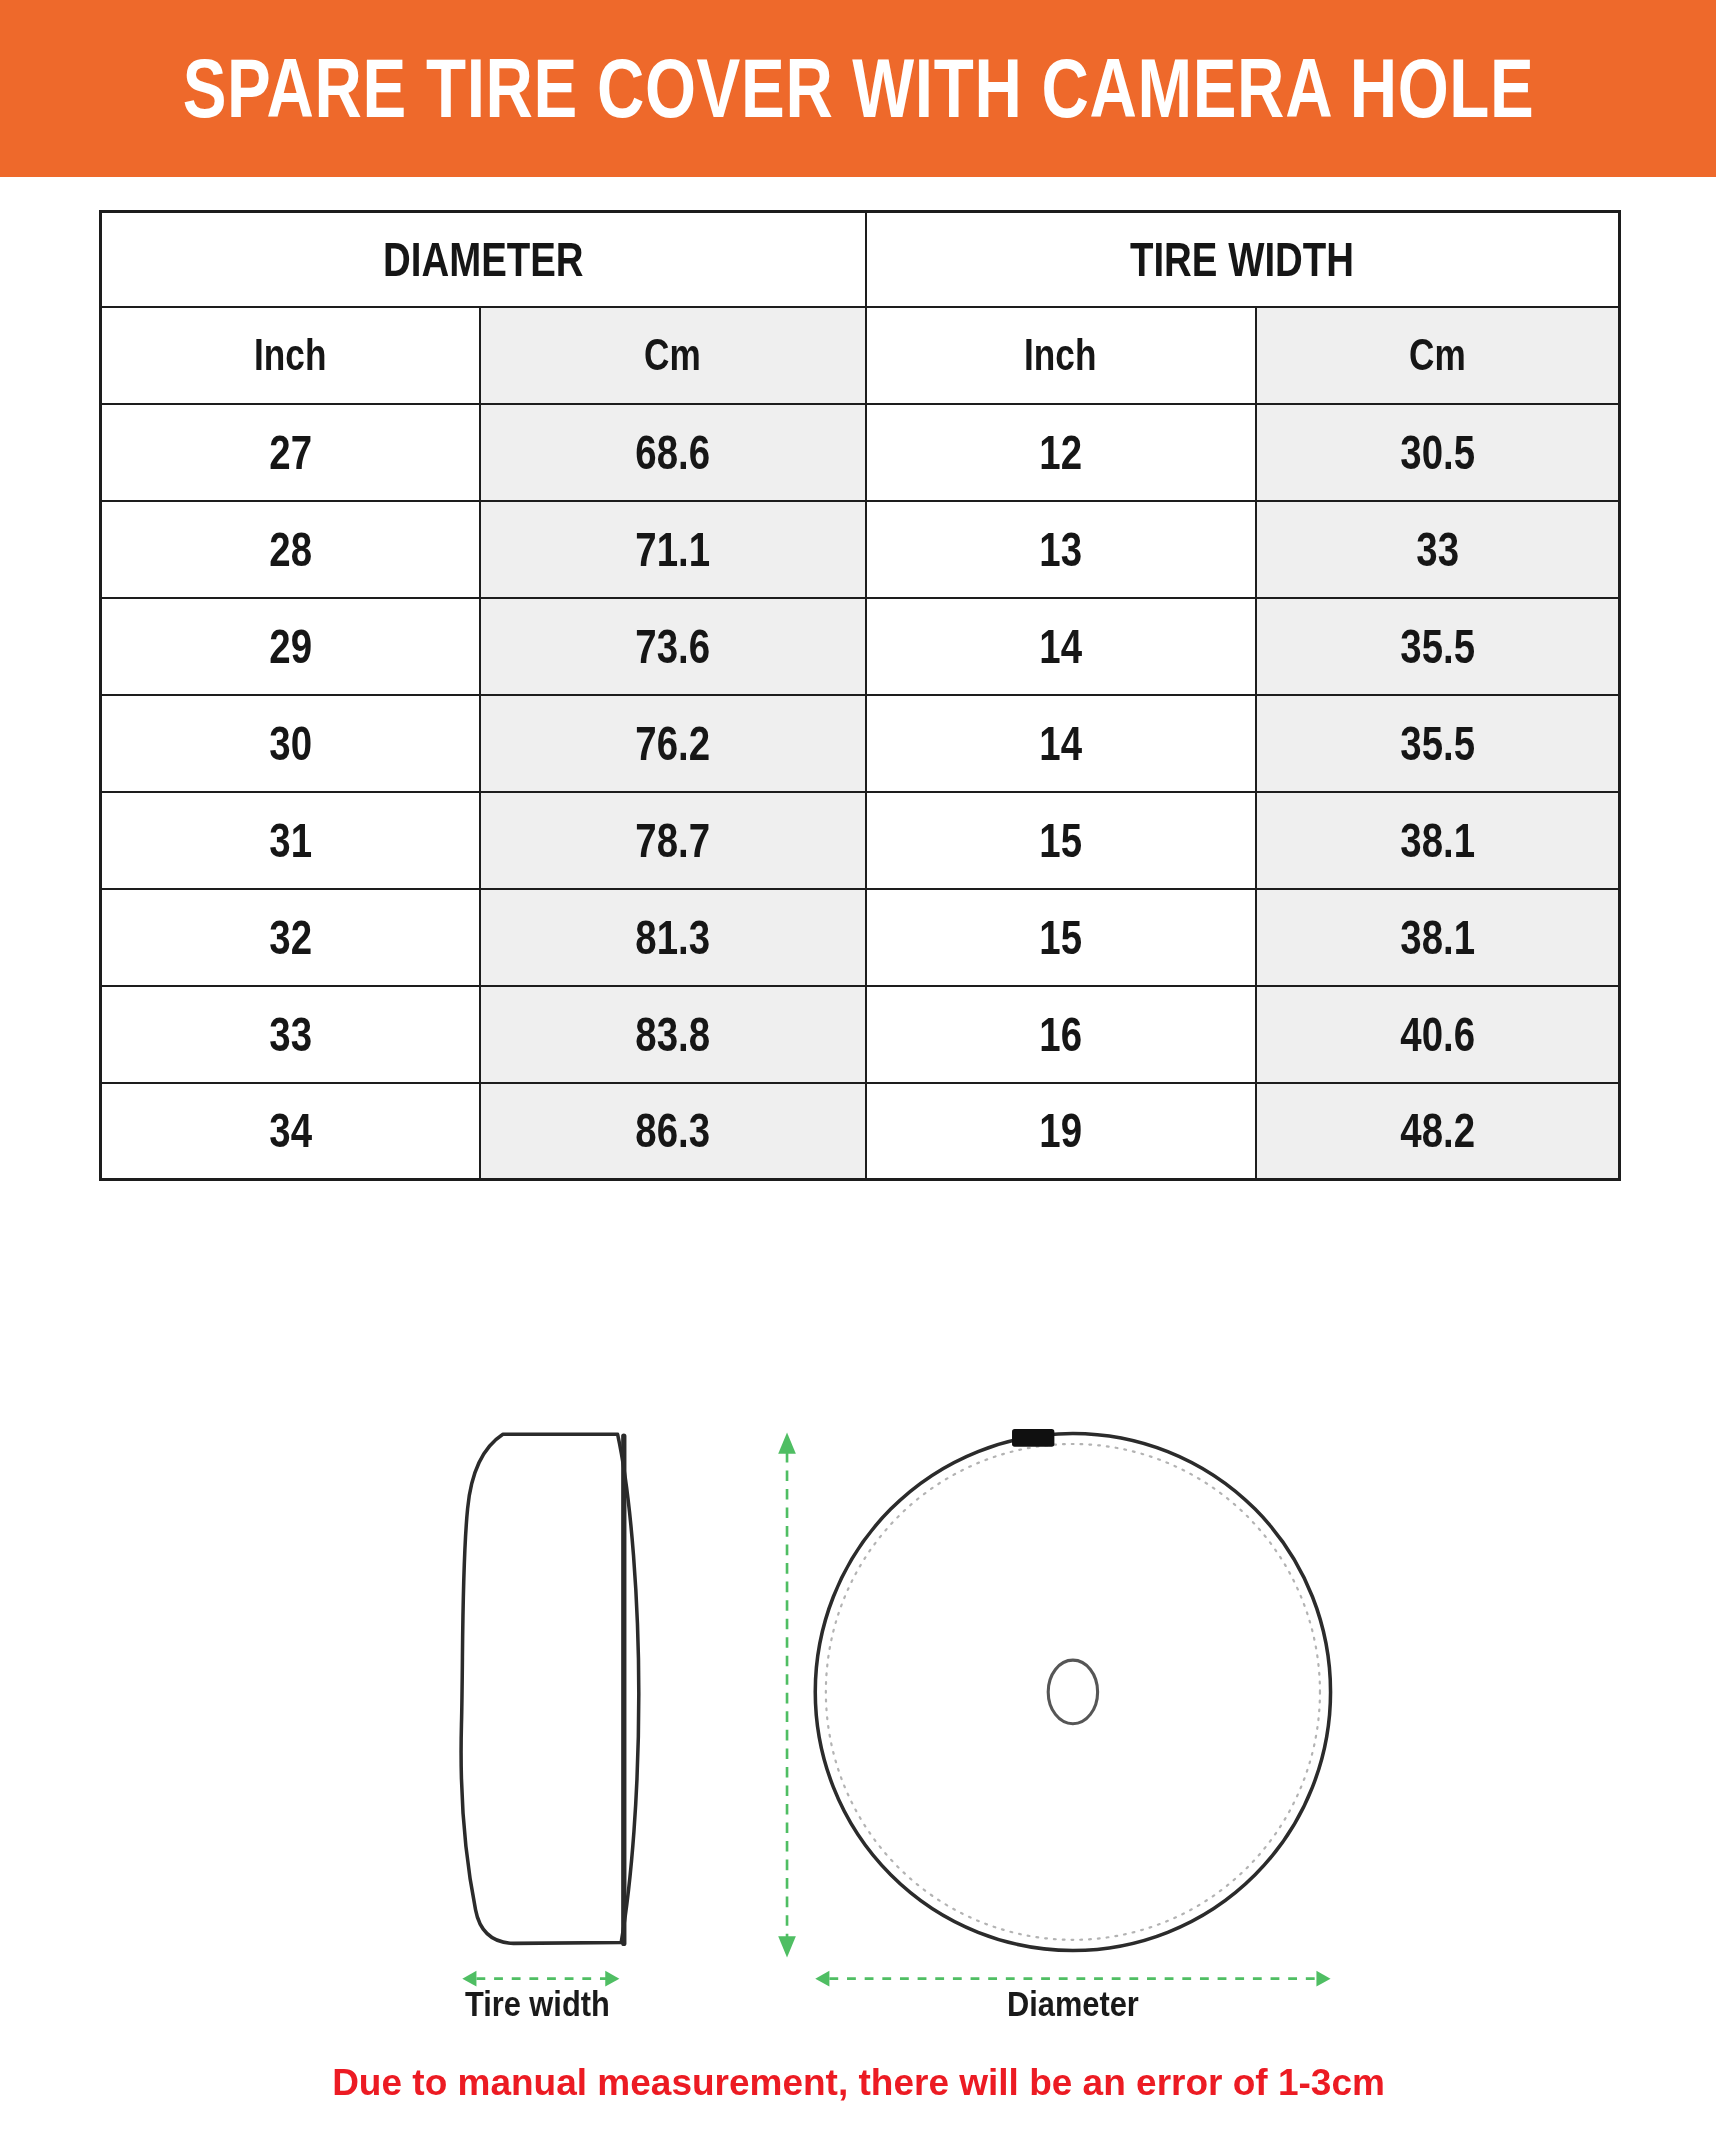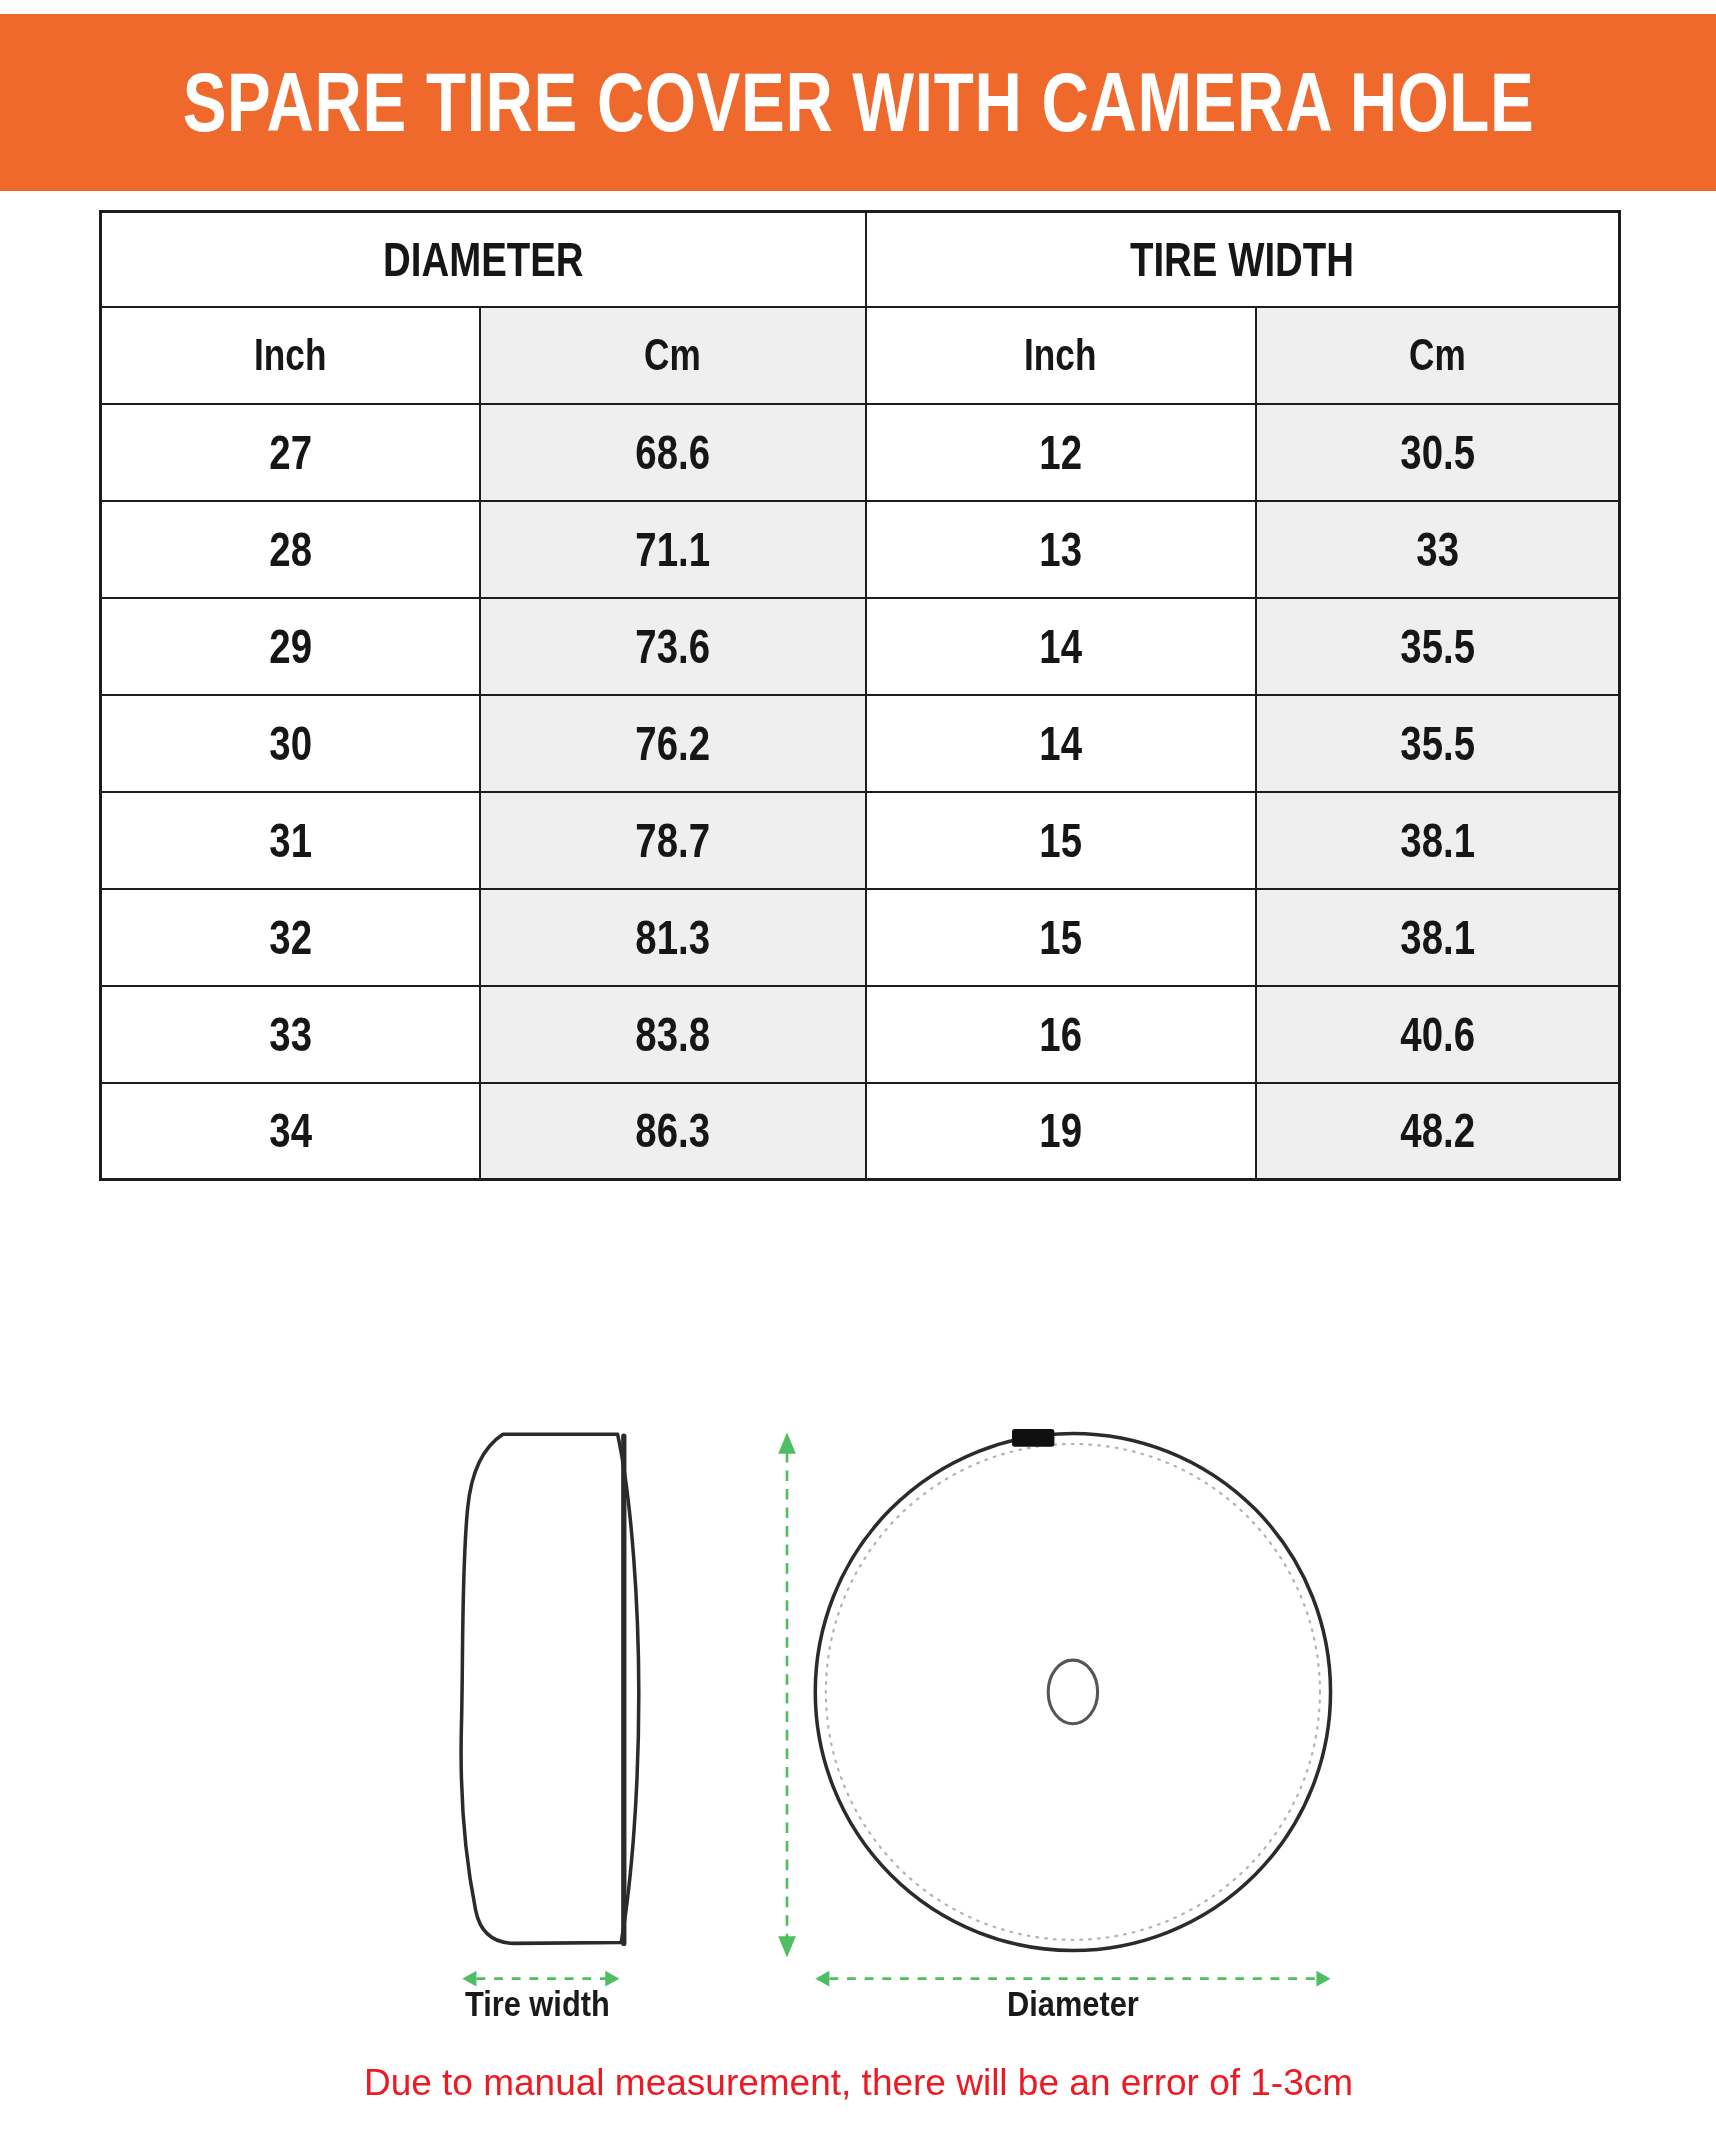--- a/index.html
+++ b/index.html
@@ -10,21 +10,21 @@
     --line-dark:#2B2B2B;
     --border-dark:#1D1D1D;
   }
   *{margin:0;padding:0;box-sizing:border-box;}
   html,body{background:#ffffff;}
   body{font-family:"Liberation Sans","DejaVu Sans",sans-serif;}
   .page{position:relative;width:1717px;height:2149px;background:#ffffff;overflow:hidden;}
 
   
   .banner{position:absolute;left:0;top:0;width:1717px;height:177px;
-    background:var(--banner-orange);display:flex;align-items:center;justify-content:center;margin-top:14px;}
+    background:var(--banner-orange);display:flex;align-items:center;justify-content:center;}
   .banner h1{color:#ffffff;font-size:84px;font-weight:700;white-space:nowrap;
     display:inline-block;transform:scaleX(0.78);transform-origin:center;letter-spacing:0.9px;}
 
   
   table.size-table{position:absolute;left:99px;top:210px;width:1519px;
     border-collapse:collapse;table-layout:fixed;
     border:3.5px solid var(--border-dark);}
   table.size-table th,table.size-table td{
     border:2.6px solid var(--border-dark);
     text-align:center;vertical-align:middle;
@@ -48,21 +48,21 @@
   .g-dash{stroke:var(--arrow-green);stroke-width:3;fill:none;stroke-dasharray:12 9;}
   .g-dot{stroke:var(--arrow-green);stroke-width:3;fill:none;stroke-dasharray:10 10;}
   .g-head{fill:var(--arrow-green);stroke:none;}
 
   .dim-label{position:absolute;width:353px;text-align:center;top:1983px;
     color:#1A1A1A;font-size:35px;font-weight:700;line-height:42px;}
   .dim-label span{display:inline-block;transform:scaleX(0.88);transform-origin:center;white-space:nowrap;}
 
   
   .note{position:absolute;left:0;top:2061px;width:1717px;text-align:center;
-    color:var(--note-red);font-size:37px;font-weight:400;line-height:44px;white-space:nowrap;}
+    color:var(--note-red);font-size:37px;font-weight:700;line-height:44px;white-space:nowrap;}
 </style>
 </head>
 <body>
 
 <div class="page">
 
   <header class="banner">
     <h1>SPARE TIRE COVER WITH CAMERA HOLE</h1>
   </header>
 

